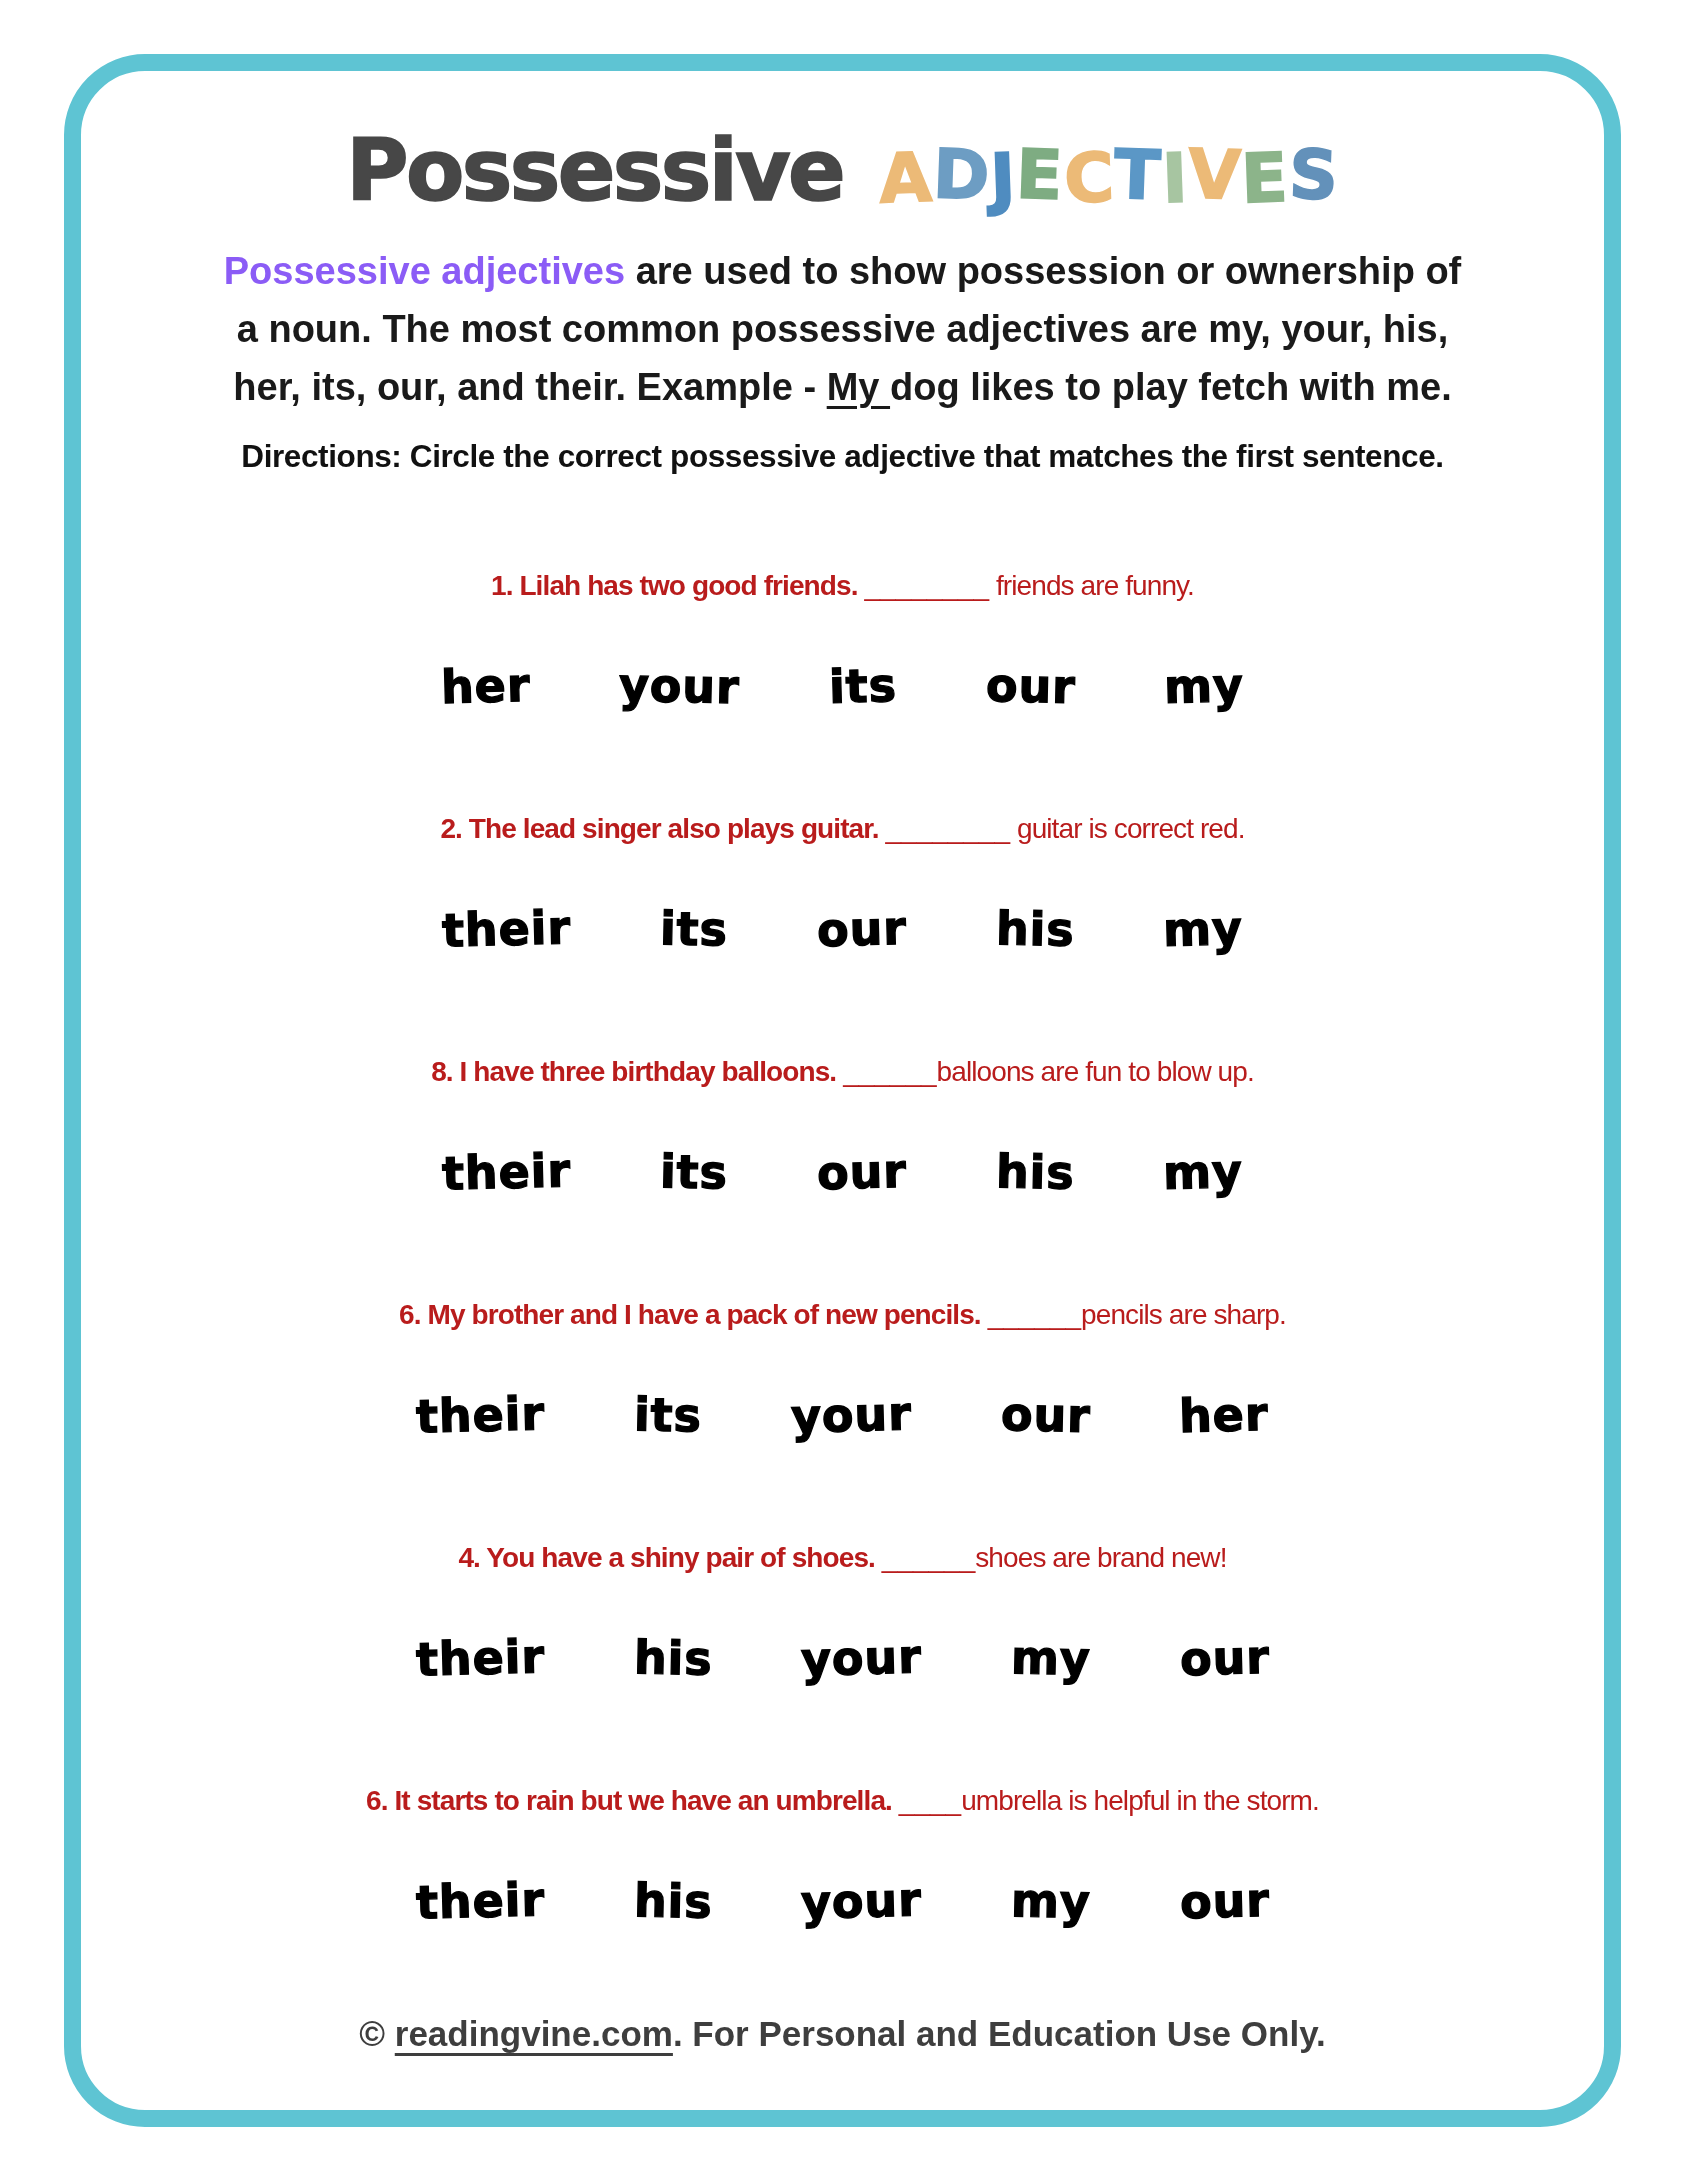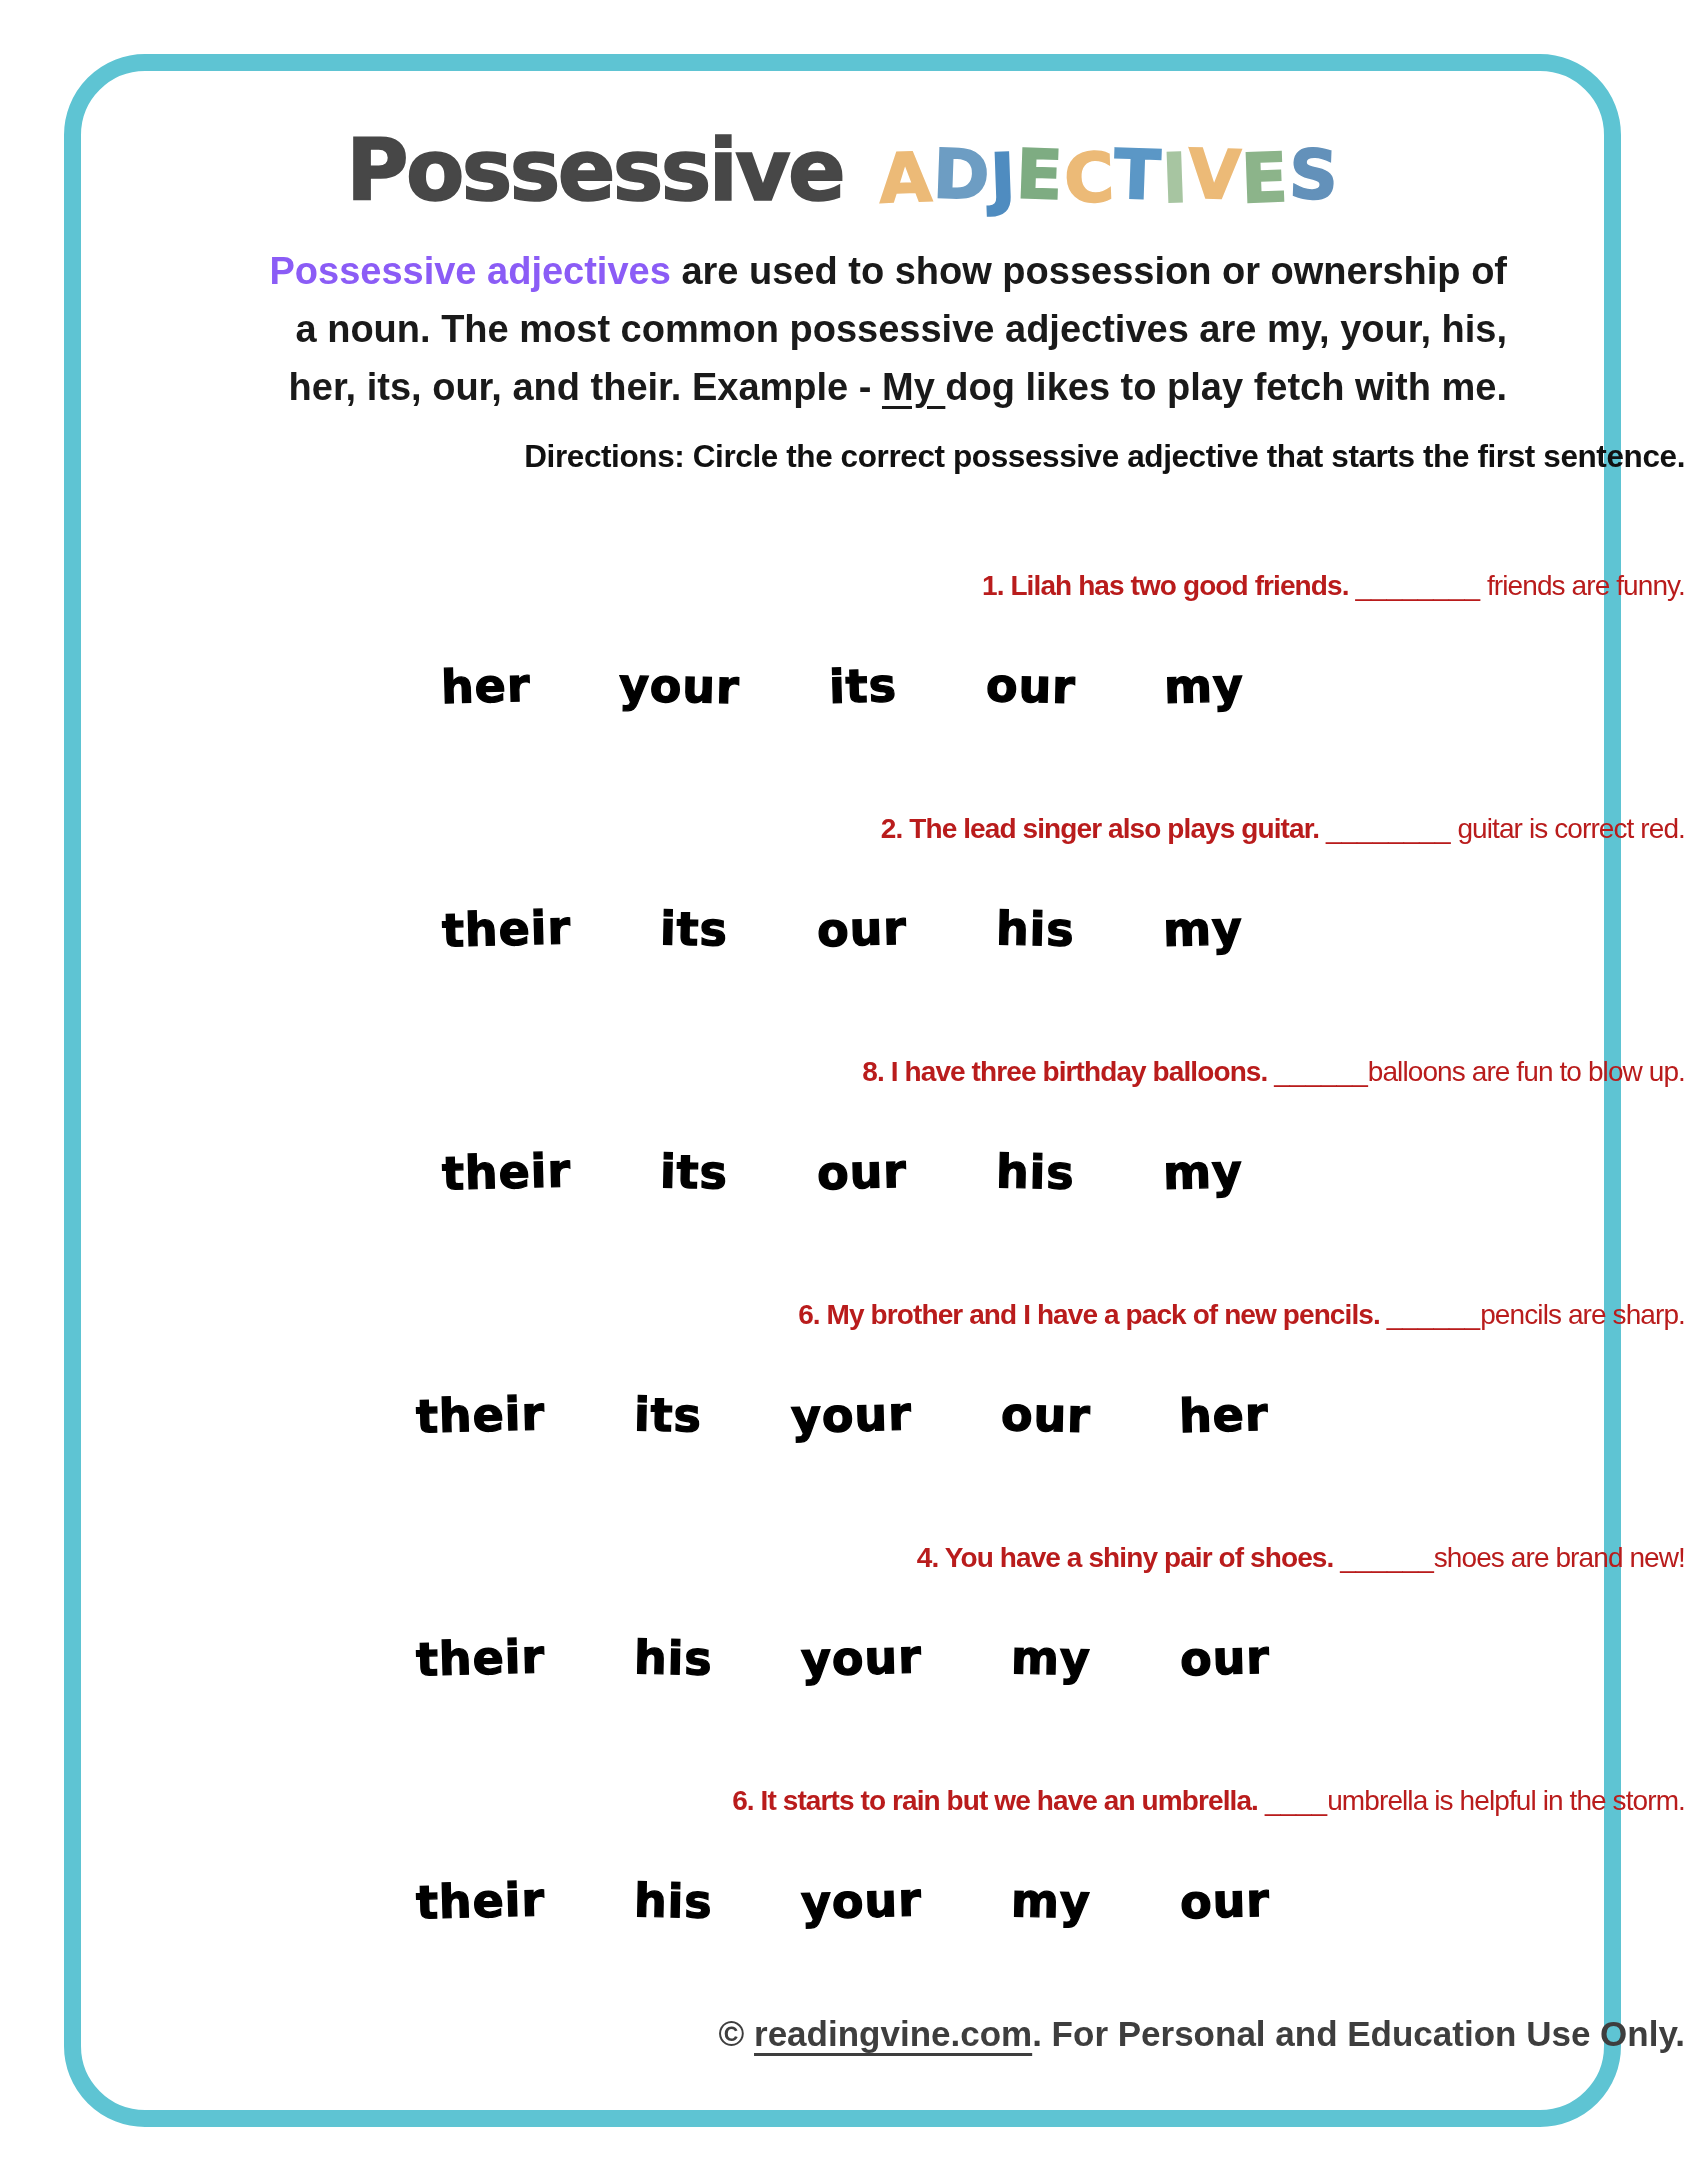--- a/index.html
+++ b/index.html
@@ -15,21 +15,21 @@
   .frame {
     position: absolute;
     left: 64px; right: 64px; top: 54px; bottom: 54px;
     border: 17px solid #5ec4d3;
     border-radius: 81px;
     pointer-events: none;
   }
   .content {
     position: absolute;
     inset: 0;
-    text-align: right;
+    text-align: center;
   }
   
   .title {
     margin: 126px 0 0 0;
     line-height: 1.05;
     display: flex;
     justify-content: center;
     align-items: baseline;
     gap: 36px;
     font-weight: bold;
@@ -137,21 +137,21 @@
           <span class="tl" style="color: rgb(99, 145, 186);">S</span>
         </span>
     </h1>
 
     <p class="intro">
       <span class="red">Possessive adjectives</span><span> are used to show possession or ownership of</span><br>
       <span>a noun. The most common possessive adjectives are my, your, his,</span><br>
       <span>her, its, our, and their. Example - </span><span class="ul">My </span><span>dog likes to play fetch with me.</span>
     </p>
 
-    <p class="directions">Directions: Circle the correct possessive adjective that starts the first sentence.</p>
+    <p class="directions">Directions: Circle the correct possessive adjective that matches the first sentence.</p>
 
     <div id="questions">
         <div class="question">
           <p class="sentence"><b>1. Lilah has two good friends.</b> <span class="blank">________</span><span> friends are funny.</span></p>
           <div class="options">
             <span class="option">her</span>
             <span class="option">your</span>
             <span class="option">its</span>
             <span class="option">our</span>
             <span class="option">my</span>

